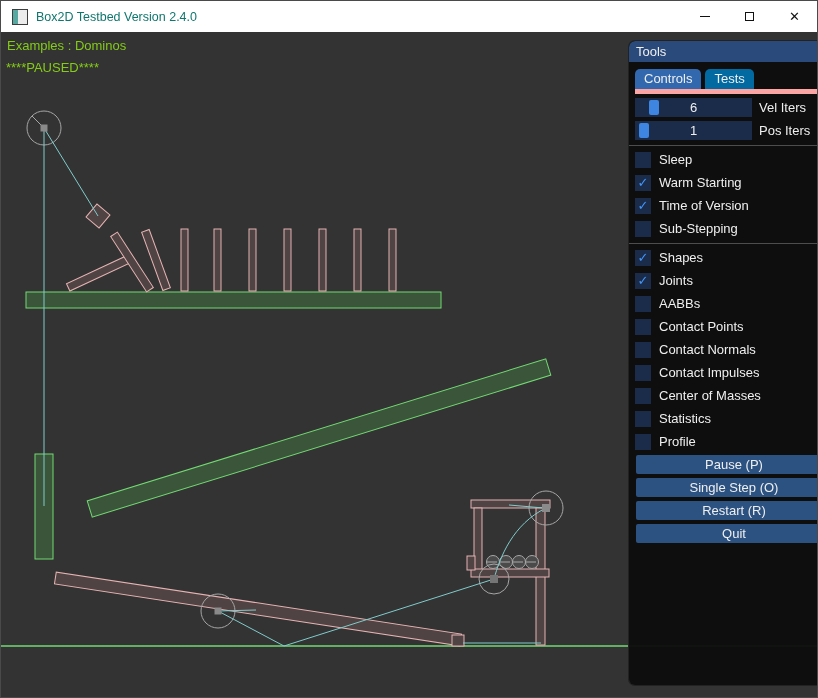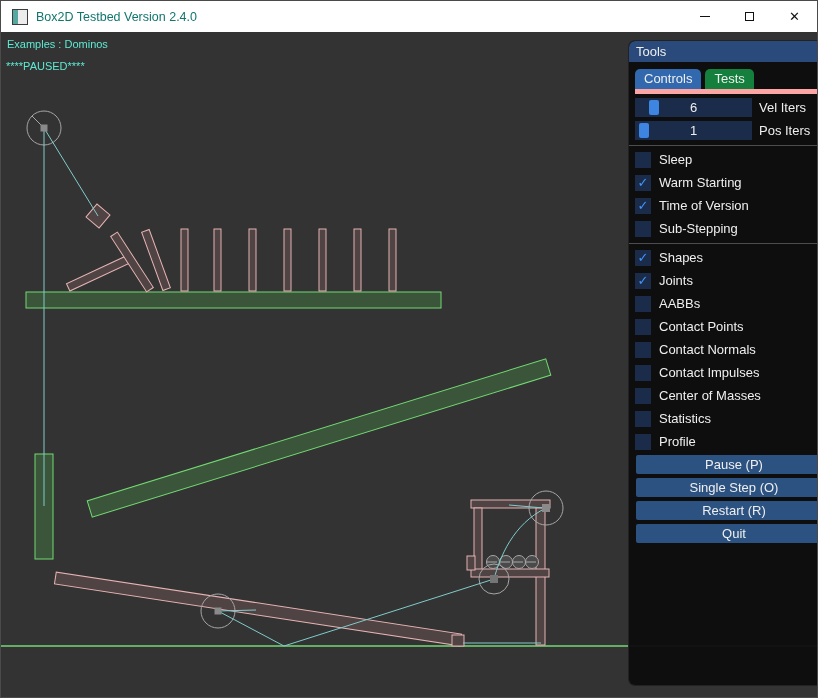--- a/index.html
+++ b/index.html
@@ -12,33 +12,33 @@
   .app-icon{width:16px;height:16px;margin:0 8px 0 11px;border:1px solid #3d3d3d;
             background:linear-gradient(90deg,#57a8a0 0 38%,#ececec 38%);}
   .titlebar-text{font-size:12.5px;color:#0f766e;}
   .win-controls{margin-left:auto;display:flex;height:100%;}
   .win-btn{width:45px;height:100%;display:flex;align-items:center;justify-content:center;font-size:13px;color:#111;}
   .glyph-min{width:10px;height:1px;background:#111;display:block;}
   .glyph-max{width:9px;height:9px;border:1px solid #111;display:block;}
   
   .canvas{position:absolute;left:0;top:31px;width:818px;height:667px;background:#333333;}
   .scene{position:absolute;left:0;top:0;}
-  .overlay-text{position:absolute;font-size:11px;color:#5eead4;white-space:pre;}
+  .overlay-text{position:absolute;font-size:13px;color:#84cc16;white-space:pre;}
   .ot-example{left:6px;top:6px;}
   .ot-paused{left:5px;top:28px;}
   .ot-frametime{left:6px;top:631px;margin-top:40px;}
   
   .tools-panel{position:absolute;left:628px;top:9px;width:210px;height:644px;
                background:rgba(13,13,13,0.97);border-radius:6px;box-shadow:0 0 0 1px #222;
                font-size:13px;color:#efefef;overflow:hidden;}
   .panel-titlebar{height:21px;background:#294a7a;border-radius:6px 6px 0 0;display:flex;
                   align-items:center;justify-content:space-between;padding:0 8px 0 7px;}
   .panel-close{color:#e8e8e8;font-size:13px;line-height:1;cursor:default;}
   .tabs{display:flex;gap:4px;margin:7px 6px 0;border-bottom:5px solid #fca5a5;}
-  .tab{padding:2px 9px 3px;border-radius:5px 5px 0 0;background:#15803d;}
+  .tab{padding:2px 9px 3px;border-radius:5px 5px 0 0;background:#0369a1;}
   .tab.active{background:#3268ad;}
   .slider-row{display:flex;align-items:center;height:19px;margin:4px 6px 0;}
   .slider-track{position:relative;width:117px;height:19px;background:#1a2c49;flex:none;}
   .slider-grab{position:absolute;top:2px;width:10px;height:15px;background:#3d85e0;border-radius:2px;}
   .slider-value{position:absolute;left:0;width:100%;text-align:center;line-height:19px;z-index:1;}
   .slider-label{margin-left:7px;}
   .separator{height:1px;background:#4d4d4d;margin:5px 0 3px;}
   .check-row{display:flex;align-items:center;height:19px;margin:4px 6px 0;}
   .checkbox{width:16px;height:16px;background:#1a2c49;flex:none;display:flex;
             align-items:center;justify-content:center;}

